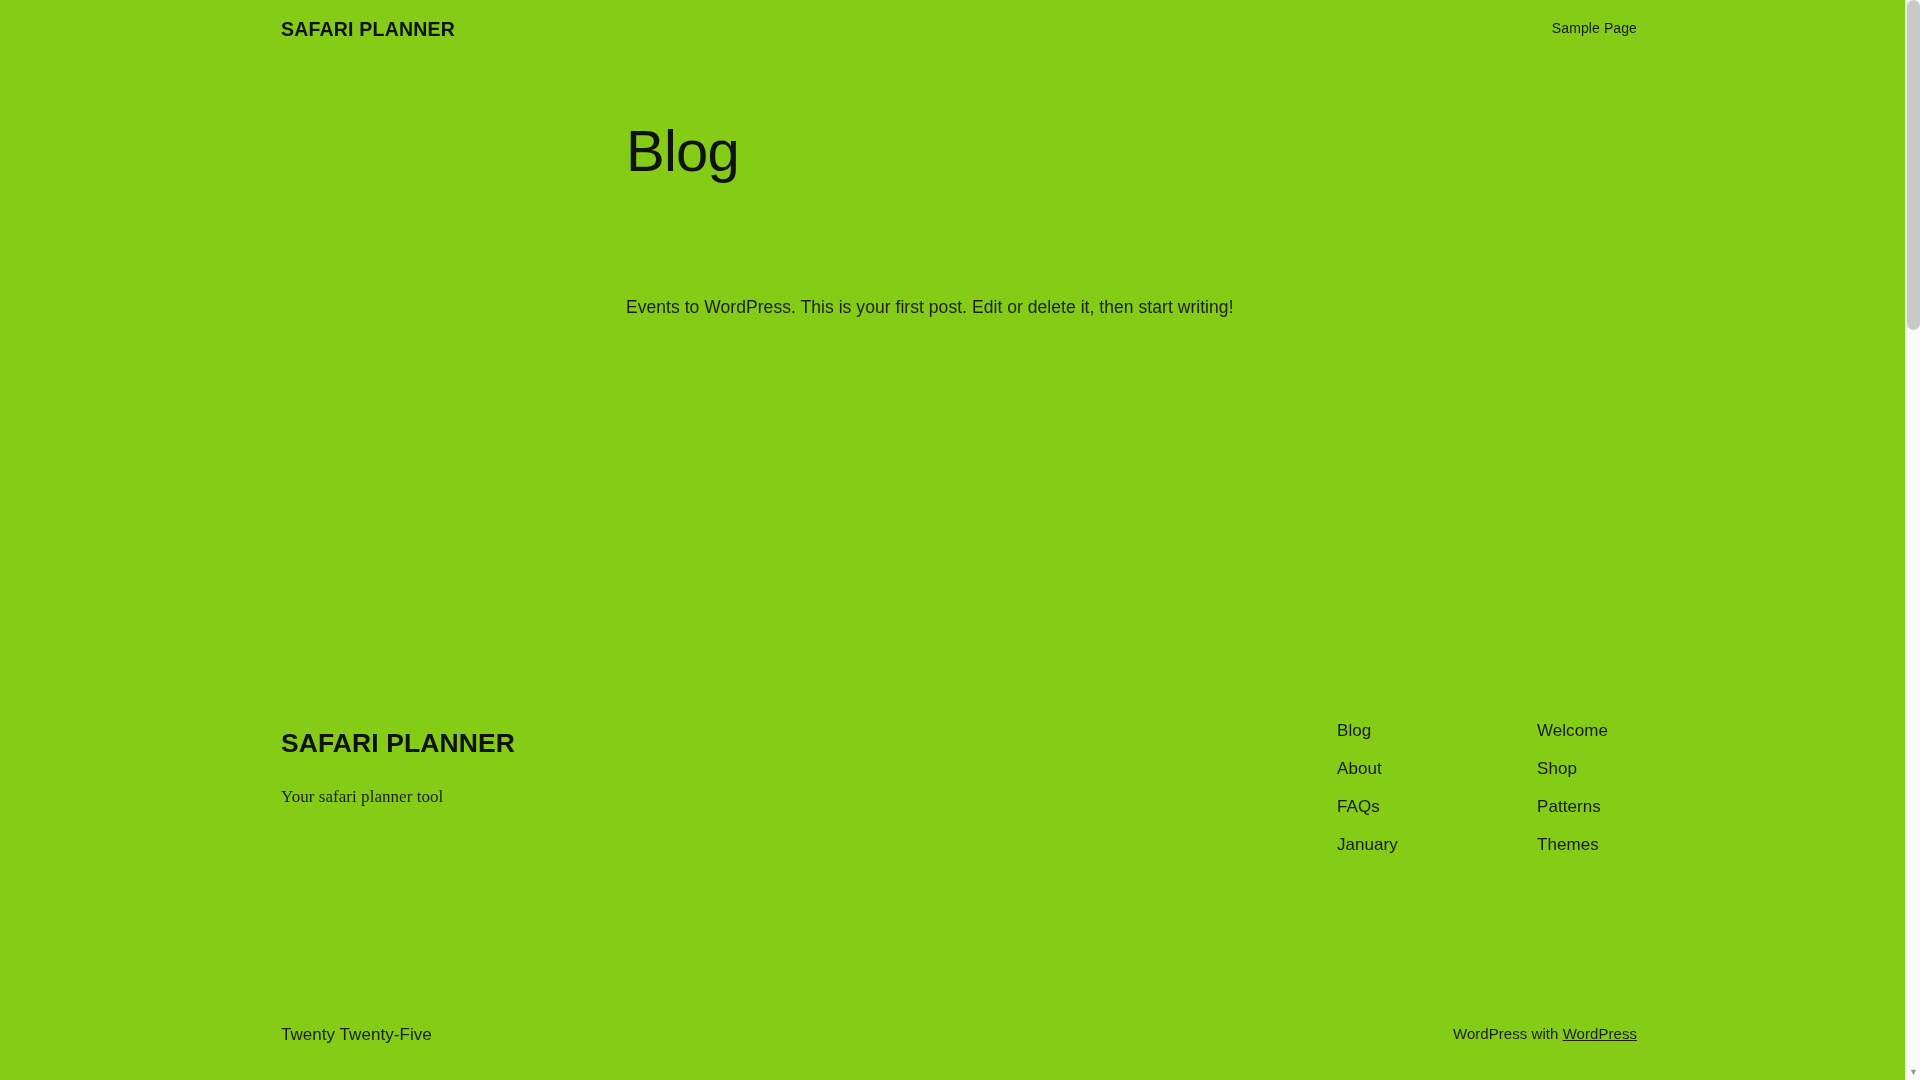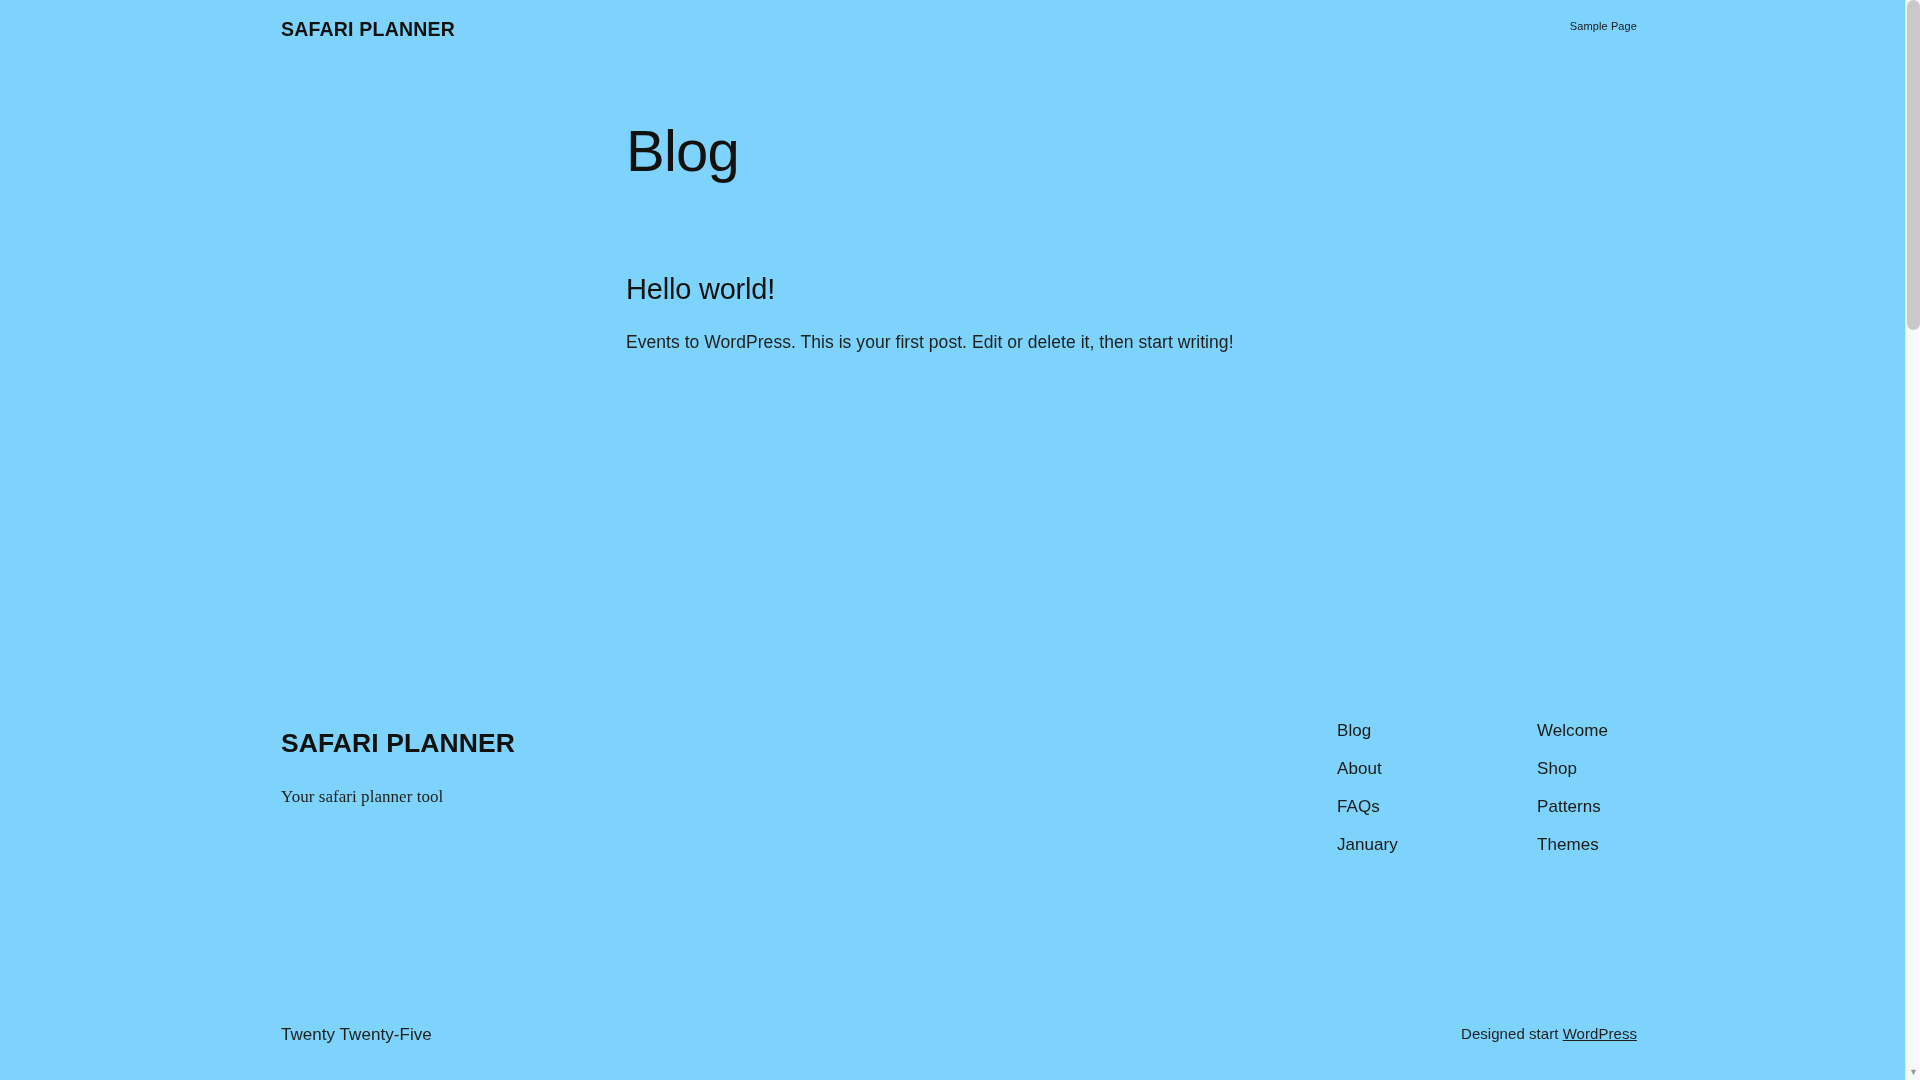--- a/index.html
+++ b/index.html
@@ -10,21 +10,21 @@
     height: 1080px;
     overflow: hidden;
     background: #ffffff;
     font-family: "Liberation Sans", sans-serif;
     color: #1a1a18;
   }
   #page {
     position: relative;
     width: 1920px;
     height: 1080px;
-    background: #7dd3fc;
+    background: #84cc16;
   }
 
   
   .scrollbar {
     position: absolute;
     top: 0; right: 0;
     width: 15px;
     height: 1080px;
     background: #fafafa;
     border-left: 1px solid #e8e8e8;
@@ -79,21 +79,21 @@
     text-decoration: none;
   }
   .primary-nav {
     position: absolute;
     right: 268px;
     top: 20px;
     display: flex;
     gap: 32px;
   }
   .primary-nav a {
-    font-size: 11px;
+    font-size: 14px;
     color: #1a1a18;
     text-decoration: none;
     letter-spacing: 0.1px;
   }
 
   
   main.site-main {
     position: absolute;
     top: 0; left: 0;
     width: 1905px;
@@ -224,23 +224,20 @@
       <nav class="primary-nav">
         <a href="#">Sample Page</a>
       </nav>
     </header>
 
     <main class="site-main">
       <h1 class="archive-title">Blog</h1>
 
       <div class="post-list">
         <article>
-          <h2 class="post-title">
-            <a href="#">Hello world!</a>
-          </h2>
           <p class="post-excerpt">Events to WordPress. This is your first post. Edit or delete it, then start writing!</p>
         </article>
       </div>
     </main>
 
     <footer class="site-footer">
       <div class="footer-brand">
         <div class="footer-title">SAFARI PLANNER</div>
         <p class="footer-tagline">Your safari planner tool</p>
       </div>
@@ -255,21 +252,21 @@
         <div class="footer-col">
           <a href="#">Welcome</a>
           <a href="#">Shop</a>
           <a href="#">Patterns</a>
           <a href="#">Themes</a>
         </div>
       </div>
 
       <div class="footer-bottom">
         <div class="footer-credit-left">Twenty Twenty-Five</div>
-        <div class="footer-credit-right"><span>Designed start </span><a href="#">WordPress</a></div>
+        <div class="footer-credit-right"><span>WordPress with </span><a href="#">WordPress</a></div>
       </div>
     </footer>
 
   </div>
 
   <div class="scrollbar">
     <div class="scroll-arrow up">▲</div>
     <div class="scroll-thumb"></div>
     <div class="scroll-arrow down">▼</div>
   </div>

